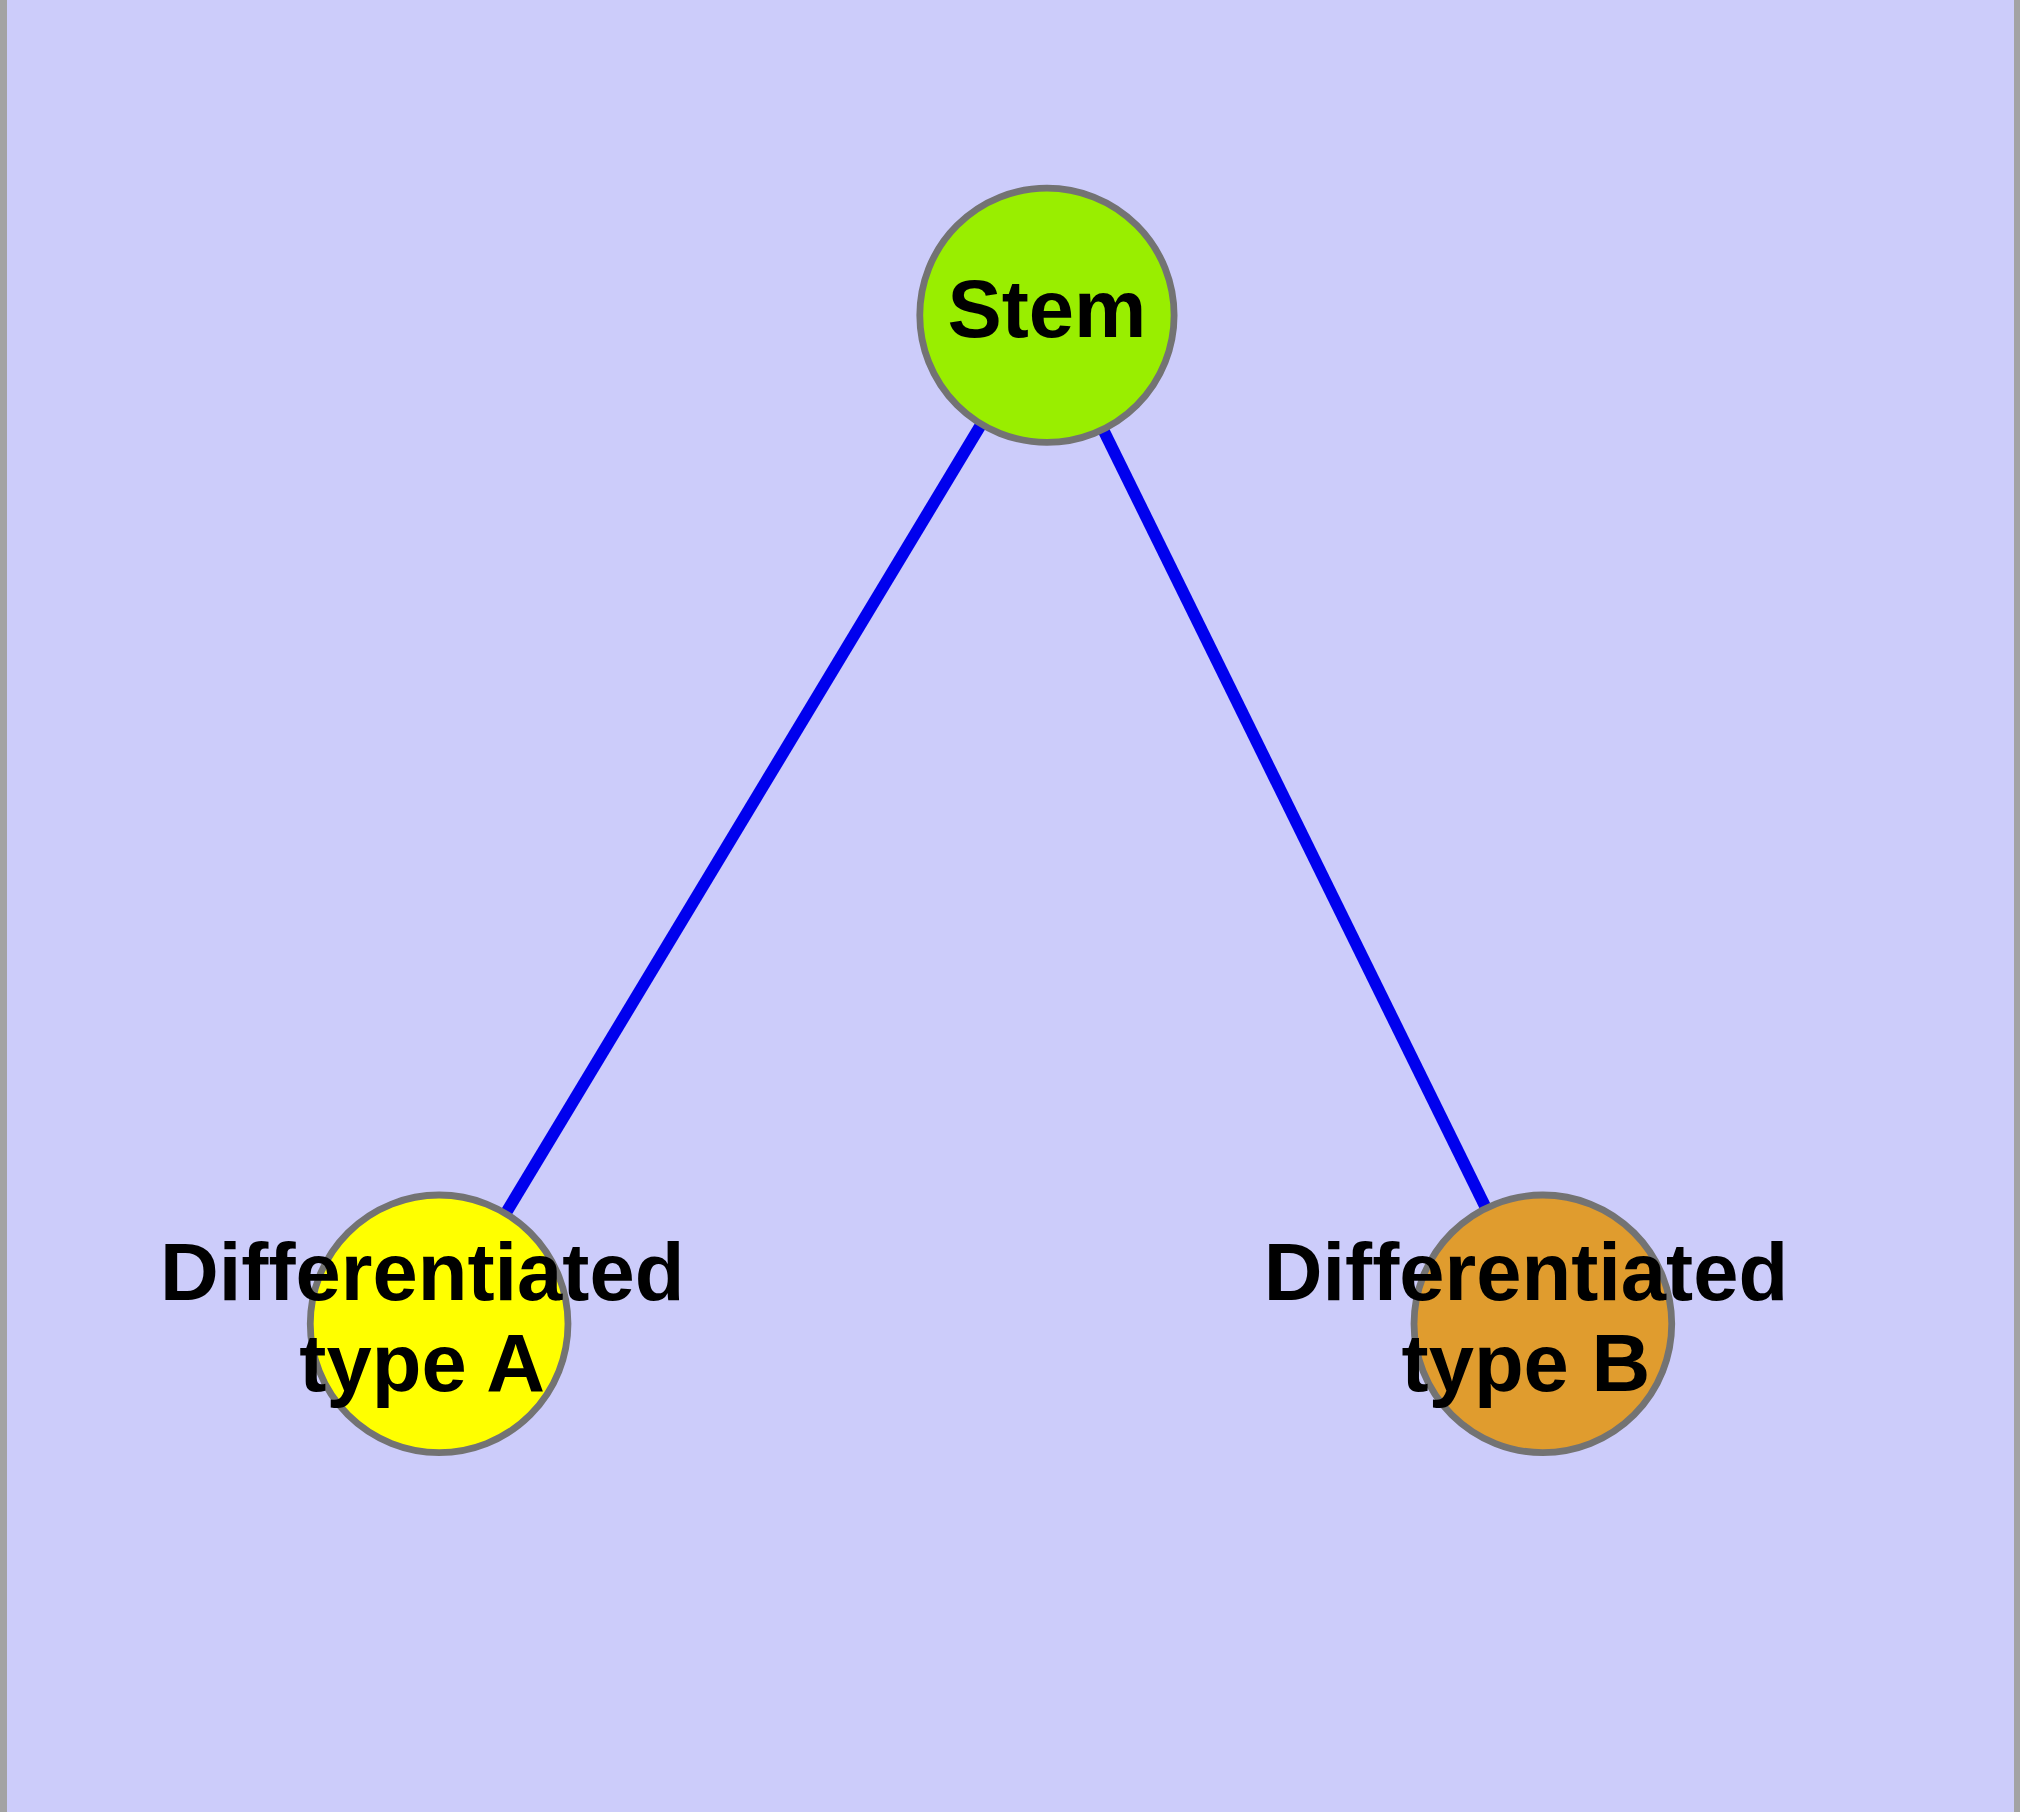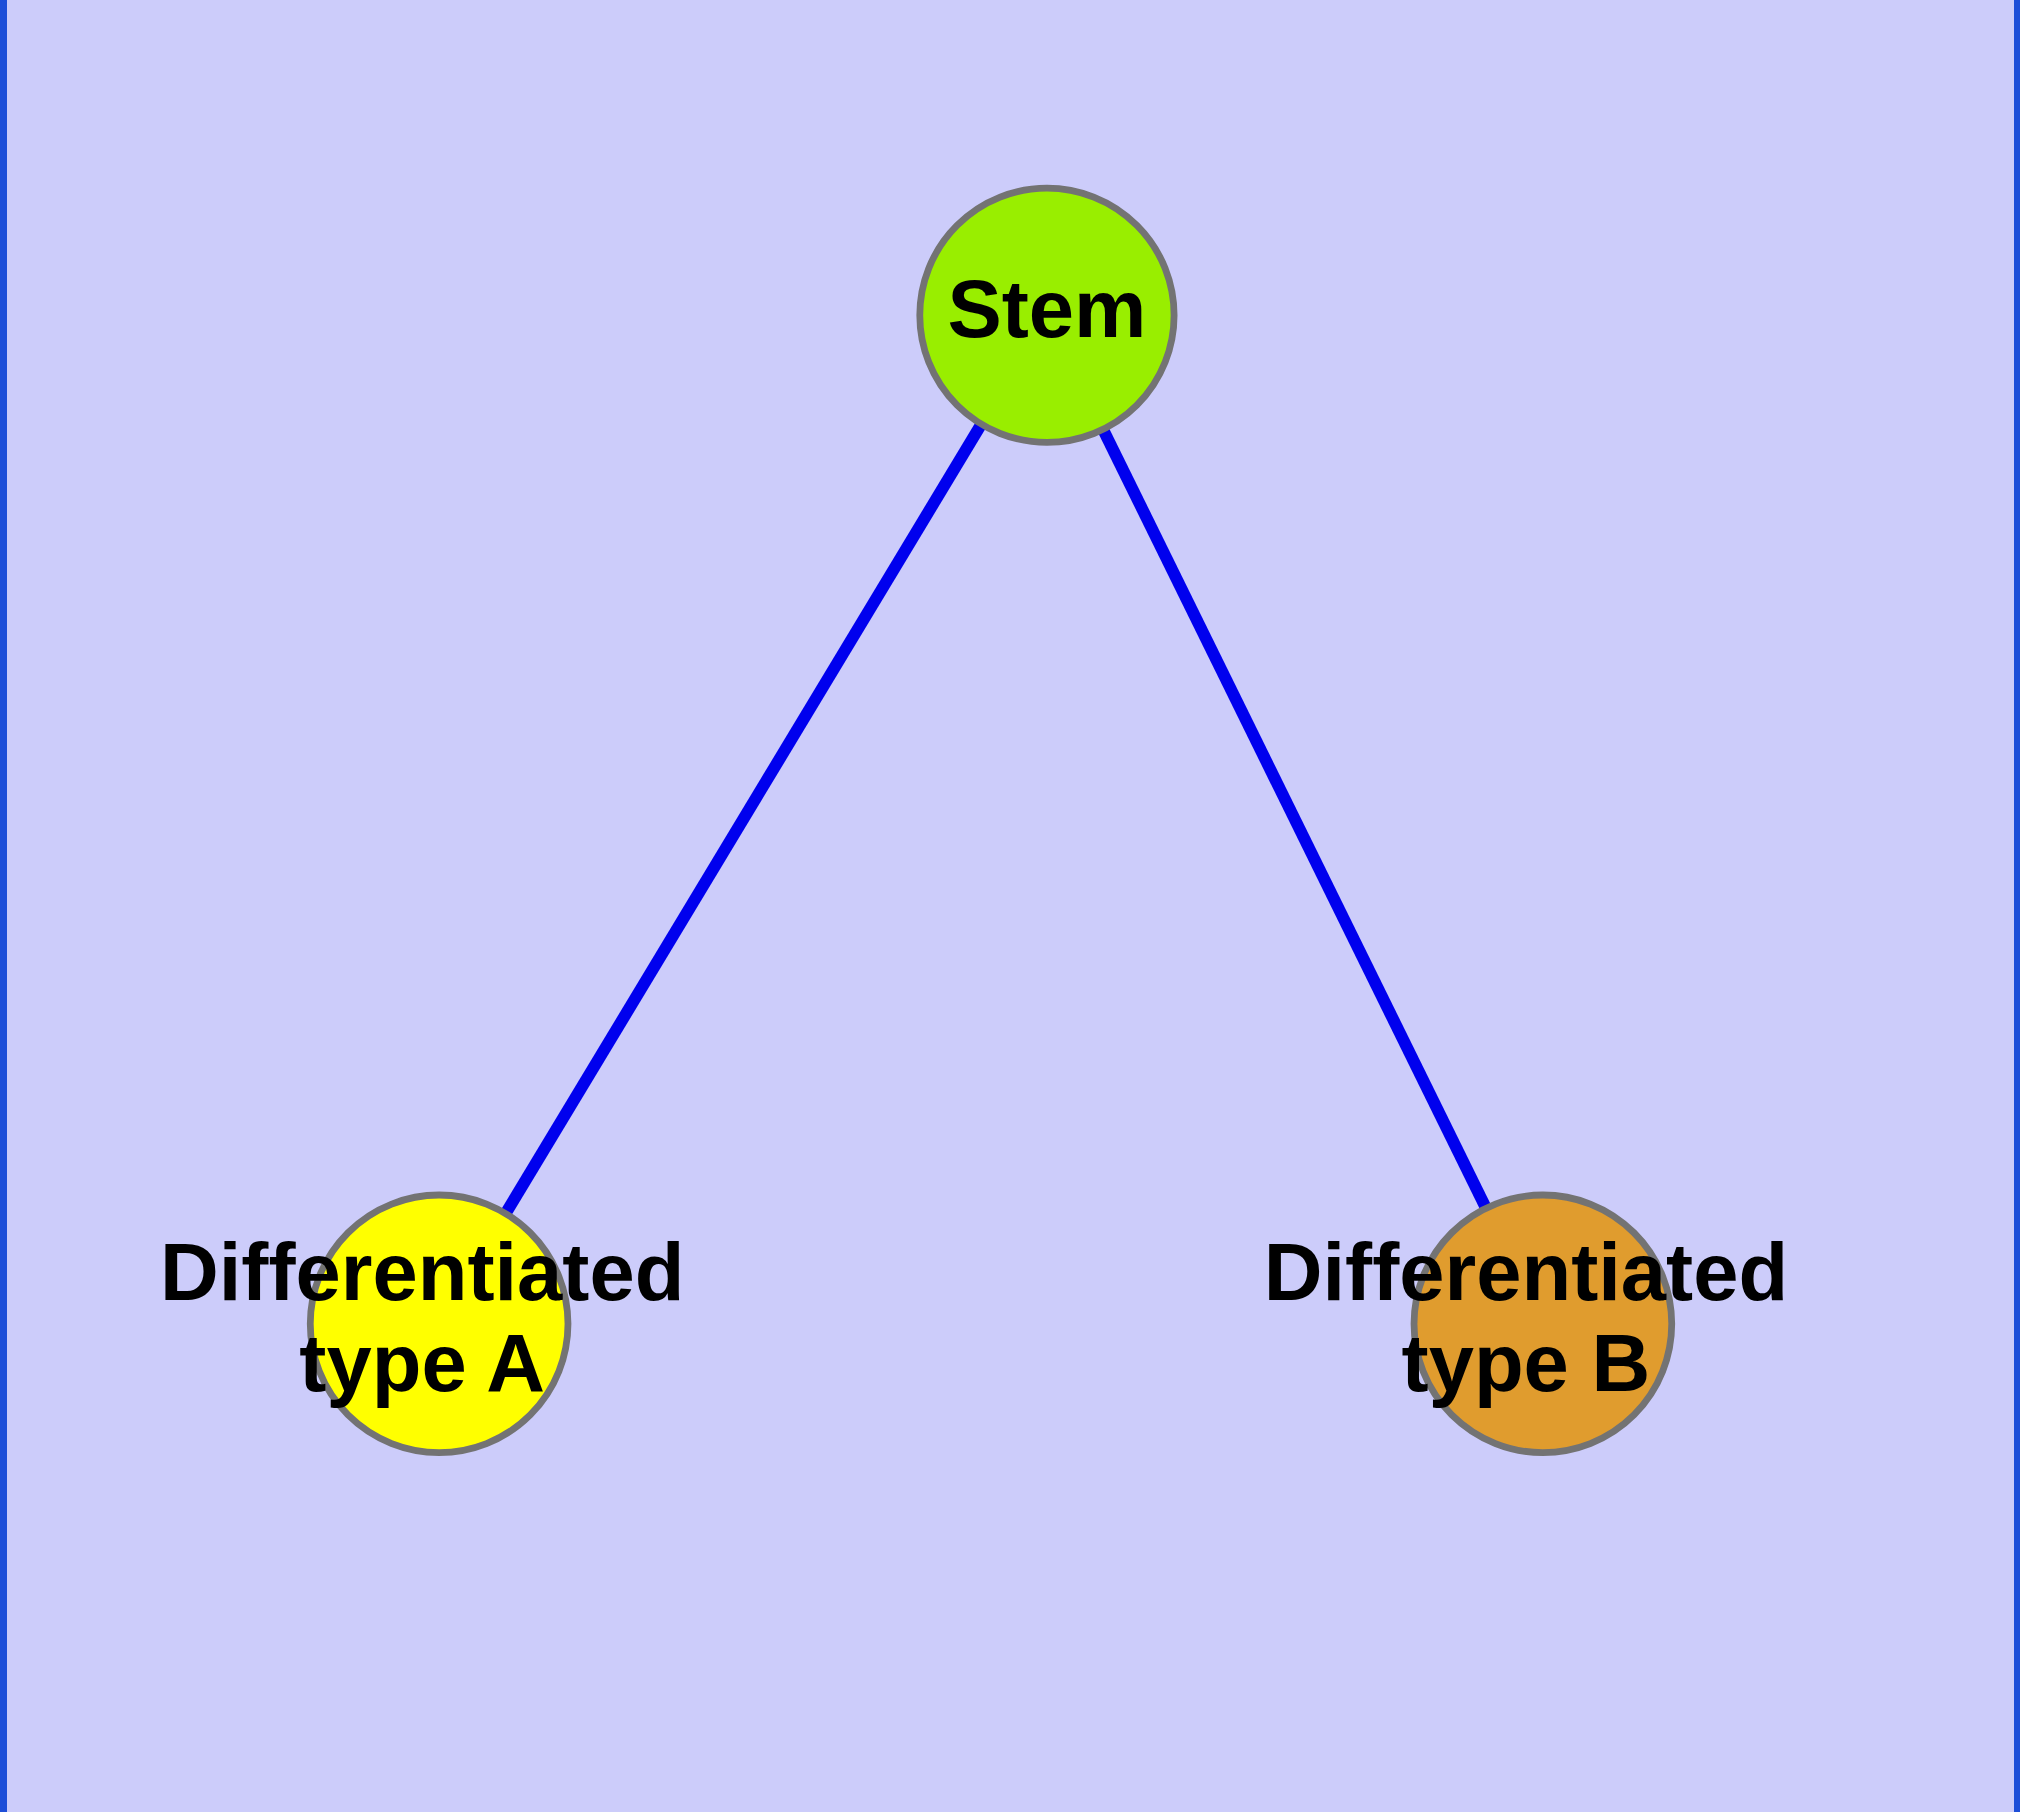--- a/index.html
+++ b/index.html
@@ -38,21 +38,21 @@
     font-family: "Liberation Sans", sans-serif;
     paint-order: normal;
   }
   .edge-line {
     stroke-linecap: butt;
   }
 </style>
 </head>
 <body>
 
-<div id="canvas" style="background: #1d4ed8;">
+<div id="canvas" style="background: #a3a3a3;">
   <div id="plot-bg" style="background: rgb(204, 204, 250);"></div>
   <svg id="graph-svg" viewBox="0 0 2384 2138" preserveAspectRatio="none">
     <g id="edges-layer">
         <line x1="1235" y1="372" x2="518" y2="1562" stroke="#0000ee" stroke-width="14" class="edge-line"></line>
         <line x1="1235" y1="372" x2="1820" y2="1562" stroke="#0000ee" stroke-width="14" class="edge-line"></line>
       </g>
     <g id="nodes-layer">
         <g>
           <circle cx="1235" cy="372" r="150" fill="#99ee00" stroke="#737373" stroke-width="8"></circle>
           <text class="node-label" x="1235" y="372" font-size="96"><tspan x="1235" dy="0">Stem</tspan></text>

